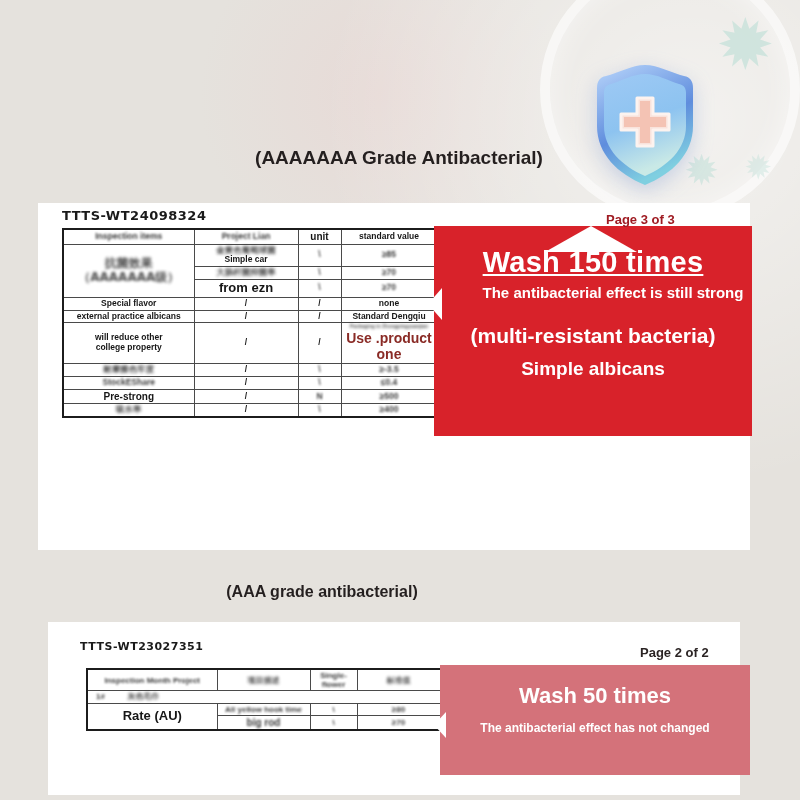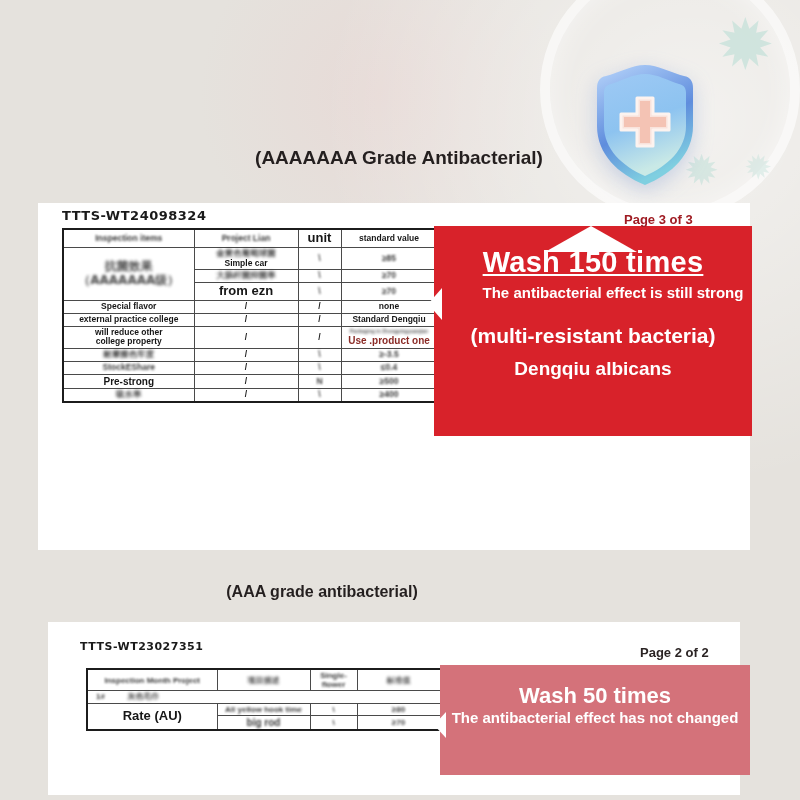--- a/index.html
+++ b/index.html
@@ -101,21 +101,21 @@
   .t-top  { left: 62px; top: 228px; width: 672px; font-size: 8.5px; }
   .t-bot  { left: 86px; top: 668px; width: 630px; font-size: 8px; }
   .t-top  { border: 2px solid #1c1c1c; }
   .t-bot  { border: 2px solid #1c1c1c; }
 
   .blur1 { filter: blur(0.9px); opacity: .86; }
   .blur2 { filter: blur(1.5px); opacity: .8; }
   .cjk   { font-family: "DejaVu Sans", sans-serif; }
 
   .big-cell { font-size: 12px; }
-  .unit-hd  { font-size: 13px; font-weight: 700; }
+  .unit-hd  { font-size: 10px; font-weight: 700; }
   .from-ezn { font-size: 13px; font-weight: 700; text-shadow: 0 0 1px #fff; }
 
   
   .callout {
     position: absolute;
     color: #fff;
     text-align: center;
     overflow: hidden;
   }
   .callout .line { white-space: nowrap; }
@@ -127,21 +127,21 @@
   .callout-top .l1 { margin-top: 20px; font-size: 29px; font-weight: 700; letter-spacing: .3px; text-decoration: underline; }
   .callout-top .l2 { margin-top: 5px;  font-size: 15px; font-weight: 700; padding-left: 40px; }
   .callout-top .l3 { margin-top: 23px; font-size: 21px; font-weight: 700; }
   .callout-top .l4 { margin-top: 10px; font-size: 19px; font-weight: 700; }
 
   .callout-bot {
     left: 440px; top: 665px; width: 310px; height: 110px;
     background: #d4727a;
   }
   .callout-bot .l1 { margin-top: 18px; font-size: 22px; font-weight: 700; }
-  .callout-bot .l2 { font-size: 15px; font-weight: 700; }
+  .callout-bot .l2 { margin-top: 12px; font-size: 12px; font-weight: 700; }
 
   
   .notch {
     position: absolute;
     width: 0; height: 0;
     border-style: solid;
   }
   .notch-t-left {
     left: 428px; top: 288px;
     border-width: 16px 14px 16px 0;
@@ -162,21 +162,21 @@
     border-width: 0 40px 26px 40px;
     border-color: transparent transparent #ffffff transparent;
   }
 
   .page-label {
     position: absolute;
     font-size: 13px; font-weight: 700;
     color: #2b2424;
     white-space: nowrap;
   }
-  .page-top { left: 624px; top: 212px; color: #9f1b22; }
+  .page-top { left: 606px; top: 212px; color: #9f1b22; }
   .page-bot { left: 640px; top: 645px; color: #2b2424; }
 </style>
 </head>
 <body>
 
 <div id="page">
 
   <div class="bg-ring r1"></div>
   <div class="bg-virus v1">✹</div>
   <div class="bg-virus v2">✹</div>
@@ -265,36 +265,36 @@
       <tr>
         <td>Special flavor</td>
         <td>/</td>
         <td>/</td>
         <td>none</td>
         <td></td>
         <td></td>
         <td></td>
       </tr>
       <tr>
-        <td>external practice college</td>
+        <td>external practice albicans</td>
         <td>/</td>
         <td>/</td>
         <td>Standard Dengqiu</td>
         <td></td>
         <td></td>
         <td></td>
       </tr>
       <tr>
         <td style="white-space:pre-line">will reduce other
 college property</td>
         <td>/</td>
         <td>/</td>
         <td>
           <div class="blur2" style="font-size:5px">Packaging in Zhongpingyuanjian</div>
-          <div style="font-size:10px;color:#8a2b26">Use .product one</div>
+          <div style="font-size:14px;color:#8a2b26">Use .product one</div>
         </td>
         <td></td>
         <td></td>
         <td></td>
       </tr>
       <tr>
         <td class="cjk blur2">耐摩擦色牢度</td>
         <td>/</td>
         <td class="blur1">\</td>
         <td class="blur1">≥-3.5</td>
@@ -329,21 +329,21 @@
         <td class="cjk blur1">符合</td>
         <td class="blur1">GB/T 21655.1-2023</td>
       </tr>
     </tbody>
   </table>
 
   <div class="callout callout-top">
     <div class="line l1">Wash 150 times</div>
     <div class="line l2">The antibacterial effect is still strong</div>
     <div class="line l3">(multi-resistant bacteria)</div>
-    <div class="line l4">Dengqiu albicans</div>
+    <div class="line l4">Simple albicans</div>
   </div>
   <div class="notch notch-t-topcut"></div>
   <div class="notch notch-t-left"></div>
   <div class="page-label page-top">Page 3 of 3</div>
 
   <div class="subtitle2">(AAA grade antibacterial)</div>
 
   <div class="doc-panel doc-bottom">
     <div class="doc-code">TTTS-WT23027351</div>
   </div>

